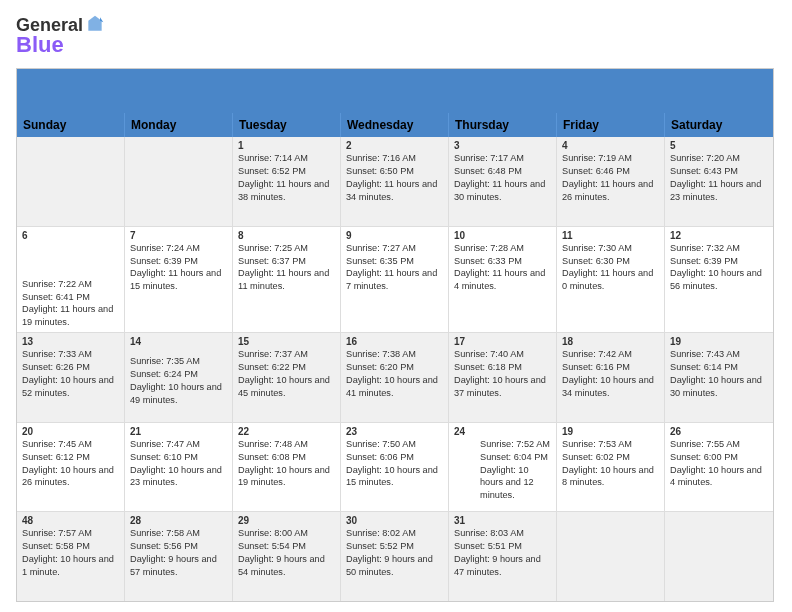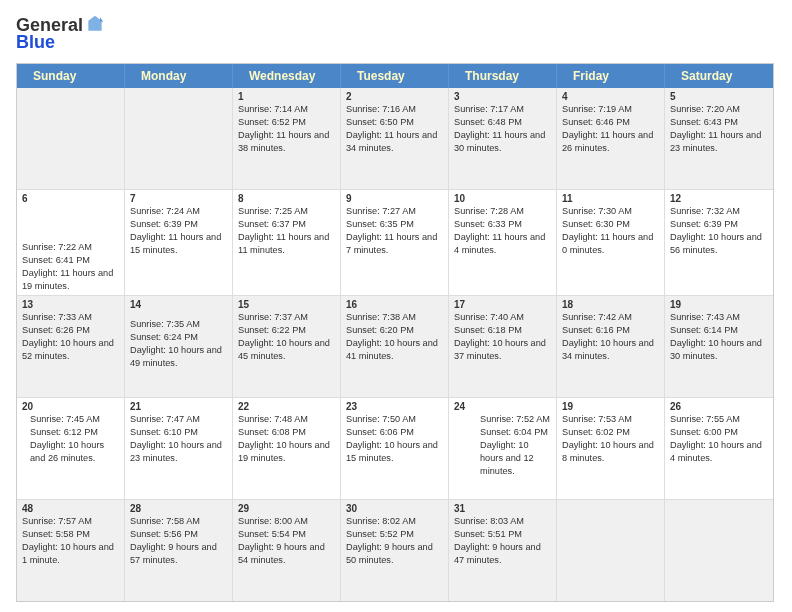--- a/index.html
+++ b/index.html
@@ -61,25 +61,26 @@
       display: flex;
       flex-direction: column;
       border: 1px solid #ccc;
     }
     .cal-header {
       display: grid;
       grid-template-columns: repeat(7, 1fr);
       background: #4a86c8;
     }
     .cal-header-cell {
-      color: #fef9c3;
+      color: #000000;
       font-weight: bold;
       font-size: 12px;
-      padding: 5px 16px;
+      padding: 5px 6px;
       border-right: 1px solid #5a96d8;
+      margin-top: 44px;
     }
     .cal-header-cell:last-child { border-right: none; }
     .cal-body {
       flex: 1;
       display: flex;
       flex-direction: column;
     }
     .cal-row {
       display: grid;
       grid-template-columns: repeat(7, 1fr);
@@ -120,35 +121,35 @@
       <div>
         <div style="display:flex;align-items:center;">
           <span class="logo-text">
             <span style="color:#333;">General</span>
           </span>
           <svg class="logo-icon" viewBox="0 0 24 24">
             <path d="M12 2 L20 8 L20 20 L4 20 L4 8 Z" fill="#4a90d9" opacity="0.7"></path>
             <path d="M18 4 L22 10 L18 8 Z" fill="#4a90d9"></path>
           </svg>
         </div>
-        <div style="font-size:18px;font-weight:bold;color:#1d4ed8;margin-top:-4px;">Blue</div>
+        <div style="font-size:22px;font-weight:bold;color:#8b5cf6;margin-top:-4px;">Blue</div>
       </div>
     </div>
     <div class="title-block">
       <div class="main-title"></div>
       <div class="subtitle"></div>
     </div>
   </div>
 
   <div class="calendar">
     <div class="cal-header">
     <div class="cal-header-cell">Sunday</div>
         <div class="cal-header-cell">Monday</div>
+        <div class="cal-header-cell">Tuesday</div>
         <div class="cal-header-cell">Wednesday</div>
-        <div class="cal-header-cell">Tuesday</div>
         <div class="cal-header-cell">Thursday</div>
         <div class="cal-header-cell">Friday</div>
         <div class="cal-header-cell">Saturday</div>
       </div>
     <div class="cal-body">
     <div class="cal-row">
           <div class="cal-cell shaded"></div>
           <div class="cal-cell shaded"></div>
           <div class="cal-cell shaded">
             <span class="day-num">1</span>
@@ -265,21 +266,21 @@
           <div class="cal-cell shaded">
             <span class="day-num">19</span>
             <div class="info" style="white-space: pre-line;">Sunrise: 7:43 AM
 Sunset: 6:14 PM
 Daylight: 10 hours and 30 minutes.</div>
           </div>
         </div>
         <div class="cal-row">
           <div class="cal-cell">
             <span class="day-num">20</span>
-            <div class="info" style="white-space: pre-line; margin-left: 8px;">Sunrise: 7:45 AM
+            <div class="info" style="white-space: pre-line;">Sunrise: 7:45 AM
 Sunset: 6:12 PM
 Daylight: 10 hours and 26 minutes.</div>
           </div>
           <div class="cal-cell">
             <span class="day-num">21</span>
             <div class="info" style="white-space: pre-line;">Sunrise: 7:47 AM
 Sunset: 6:10 PM
 Daylight: 10 hours and 23 minutes.</div>
           </div>
           <div class="cal-cell">

